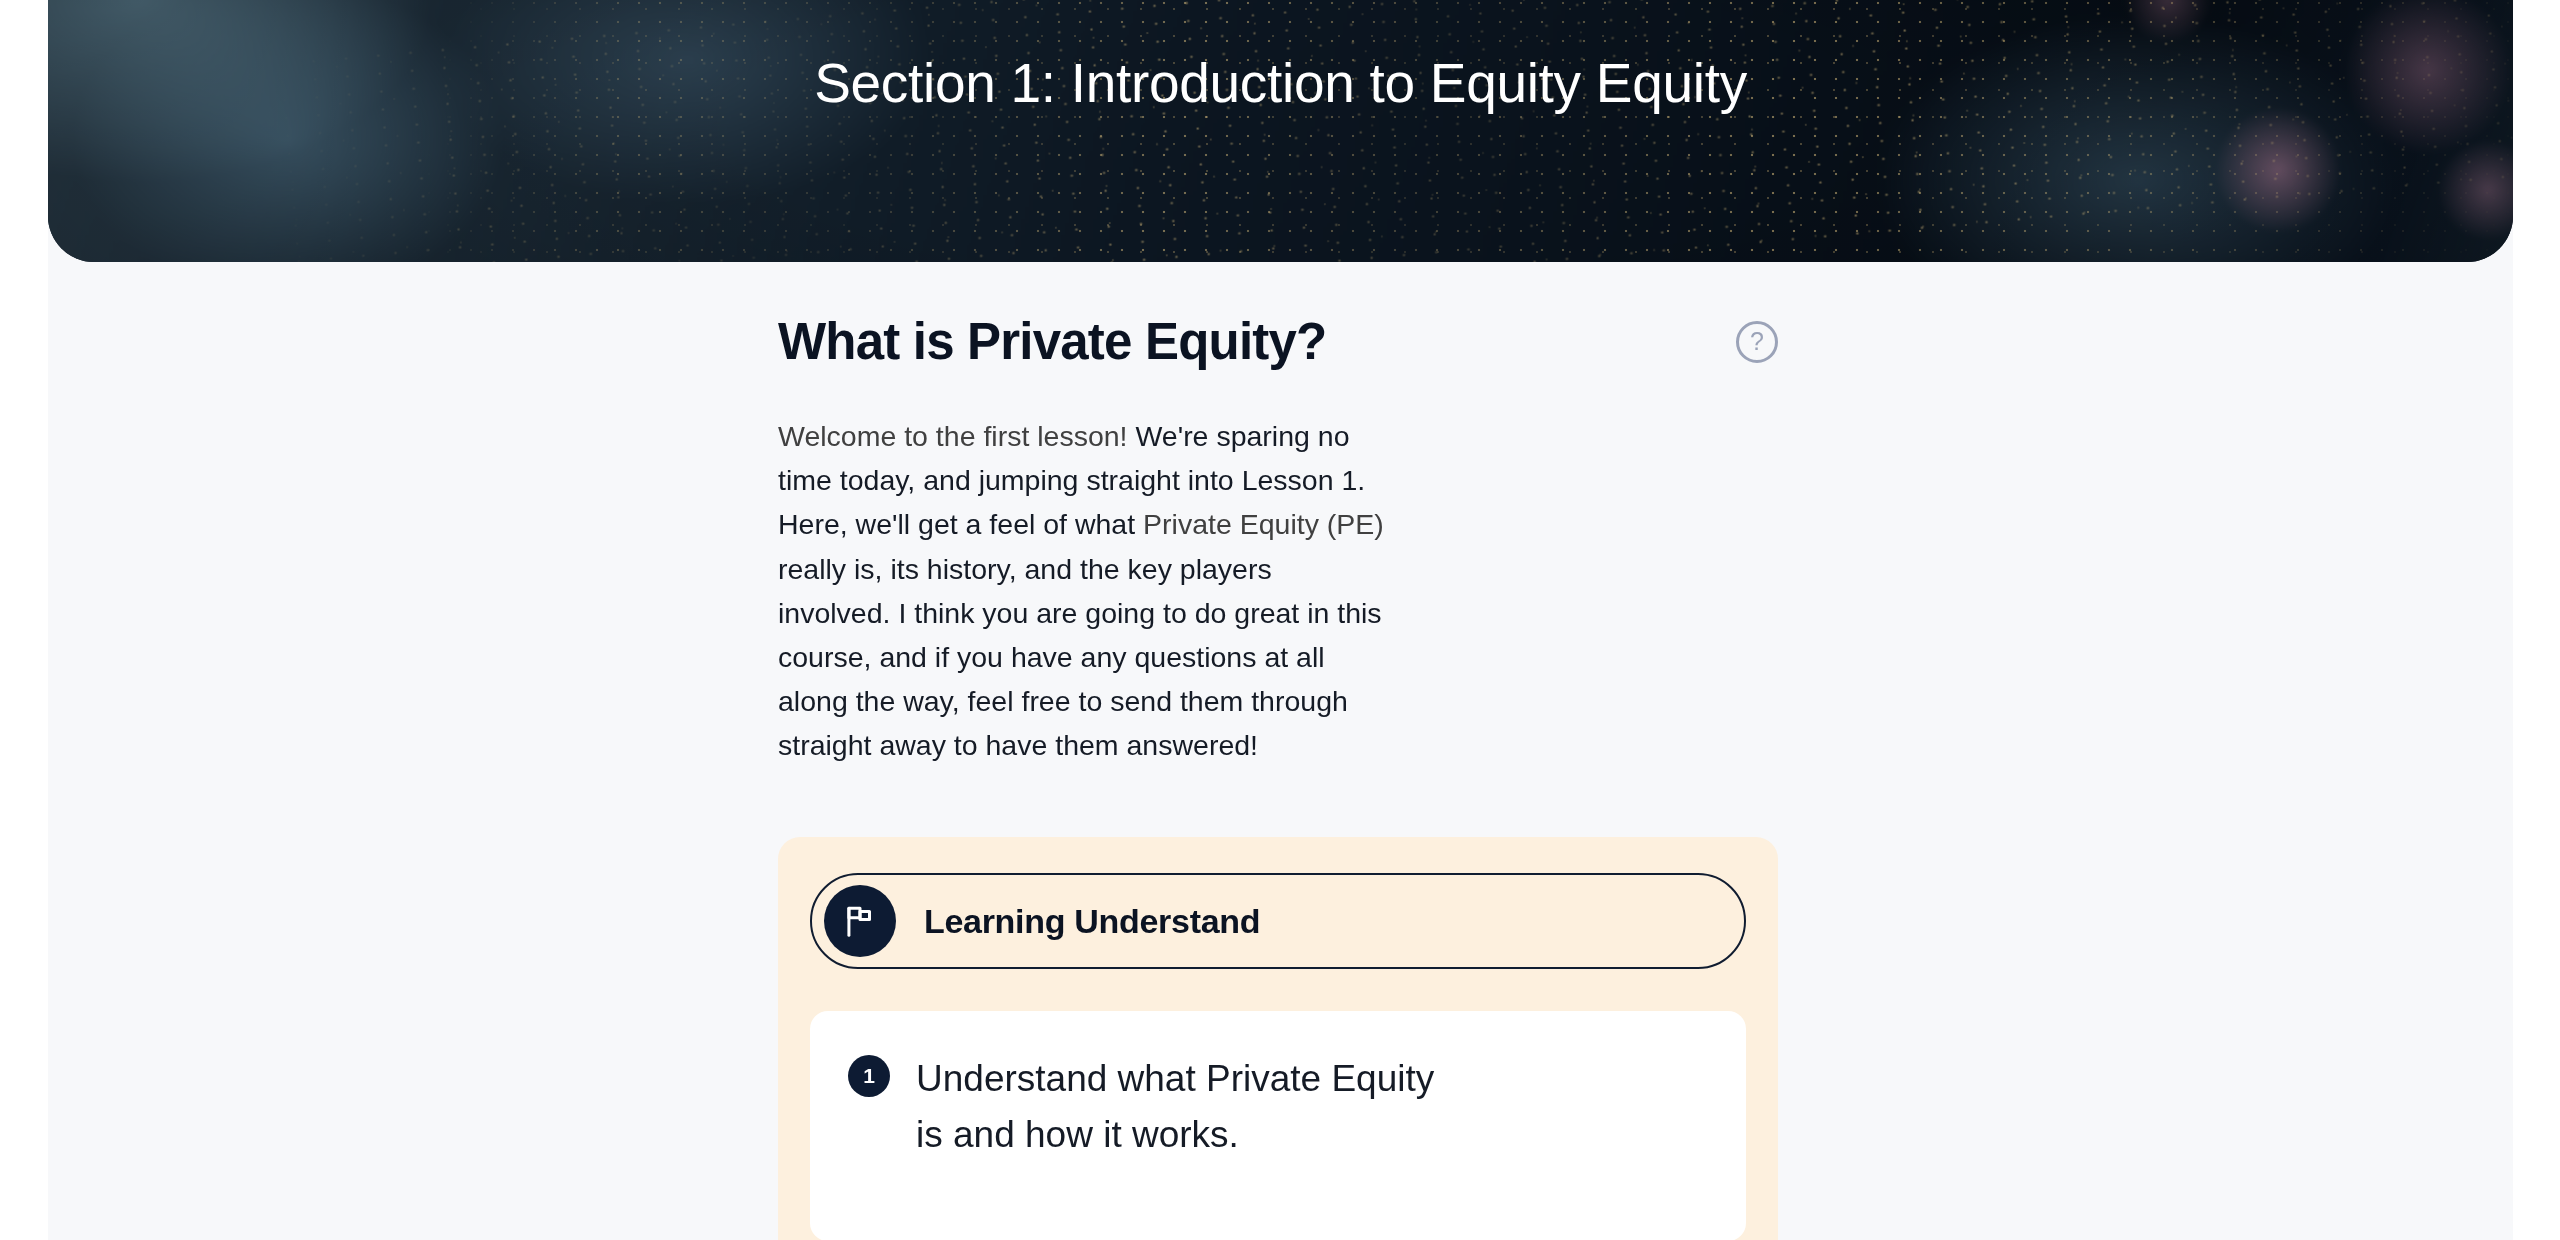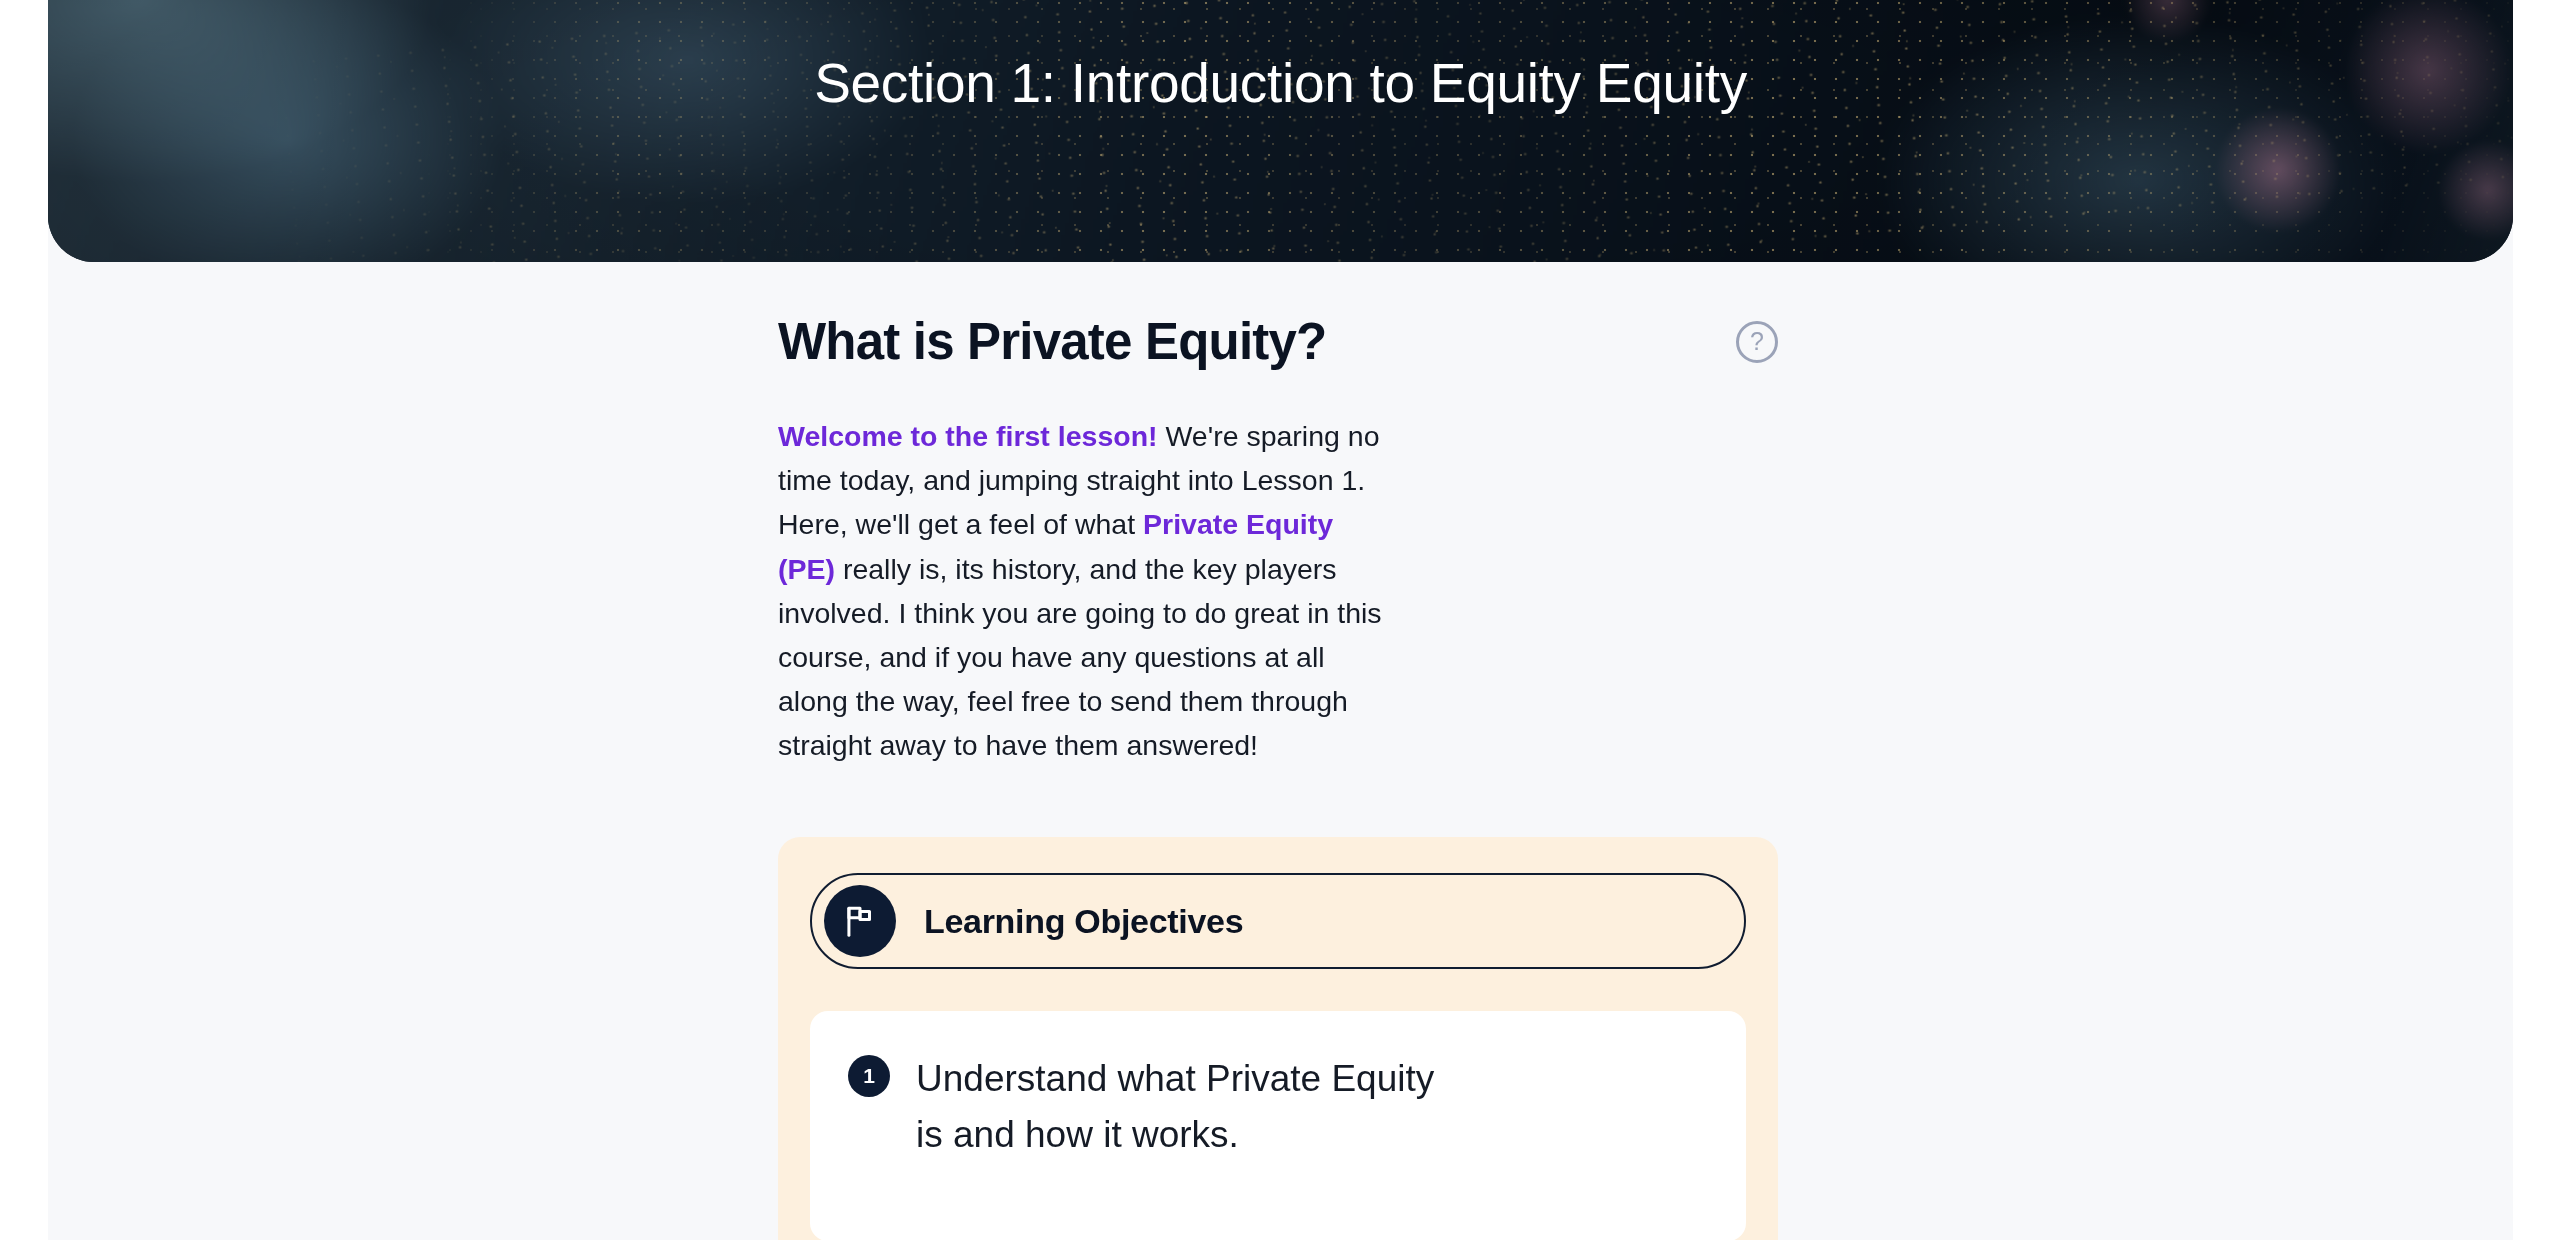--- a/index.html
+++ b/index.html
@@ -175,22 +175,22 @@
   .lesson-body {
     margin-top: 44px;
     width: 610px;
     font-size: 28.5px;
     line-height: 1.55;
     color: #151b26;
     font-weight: 400;
   }
 
   .lesson-body .accent {
-    color: #6d28d9;
-    font-weight: 700;
+    color: #404040;
+    font-weight: 400;
   }
 
   
   .objectives-card {
     margin-top: 70px;
     width: 1000px;
     background: #fdf0de;
     border-radius: 22px;
     padding: 36px 32px 40px 32px;
   }
@@ -288,21 +288,21 @@
       <div class="objectives-card">
 
         <div class="objectives-pill">
           <div class="pill-badge">
             <svg width="38" height="38" viewBox="0 0 24 24" fill="none" stroke="#ffffff" stroke-width="1.9" stroke-linecap="round" stroke-linejoin="round">
               <path d="M5 21V4"></path>
               <rect x="5" y="4" width="7" height="6"></rect>
               <rect x="12" y="6" width="6" height="5"></rect>
             </svg>
           </div>
-          <div class="pill-label">Learning Objectives</div>
+          <div class="pill-label">Learning Understand</div>
         </div>
 
         <div class="objectives-list">
           <div class="objective-item">
             <div class="objective-num">1</div>
             <div class="objective-text">Understand what Private Equity is and how it works.</div>
           </div>
         </div>
 
       </div>

